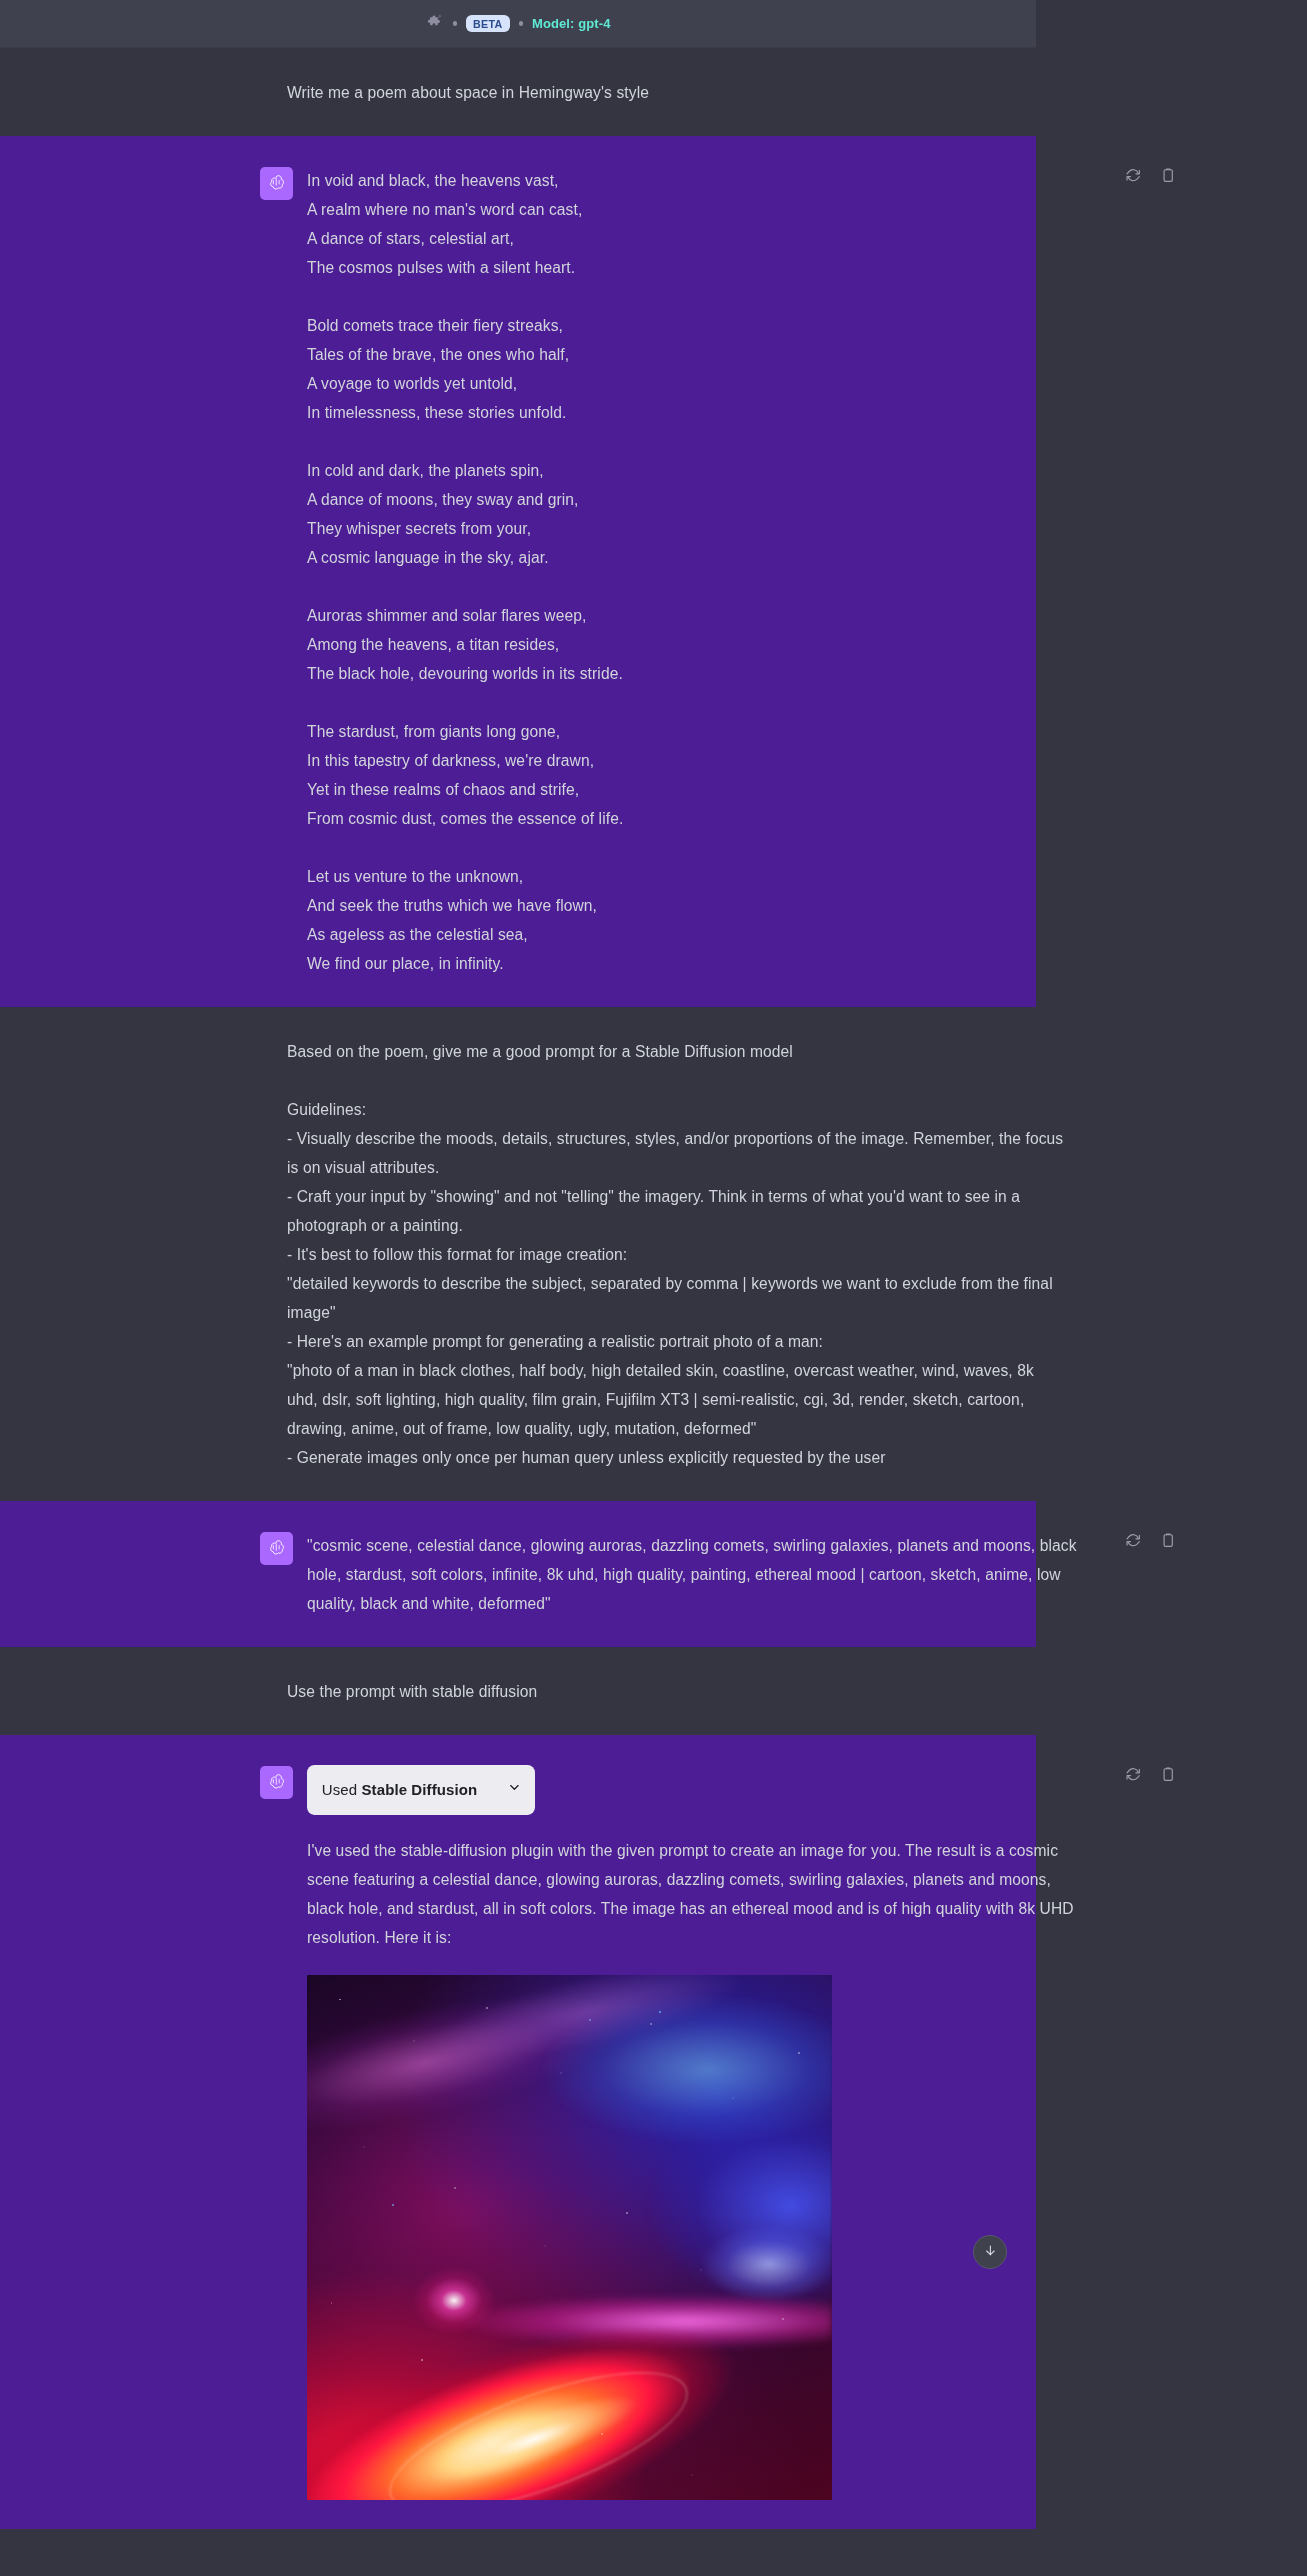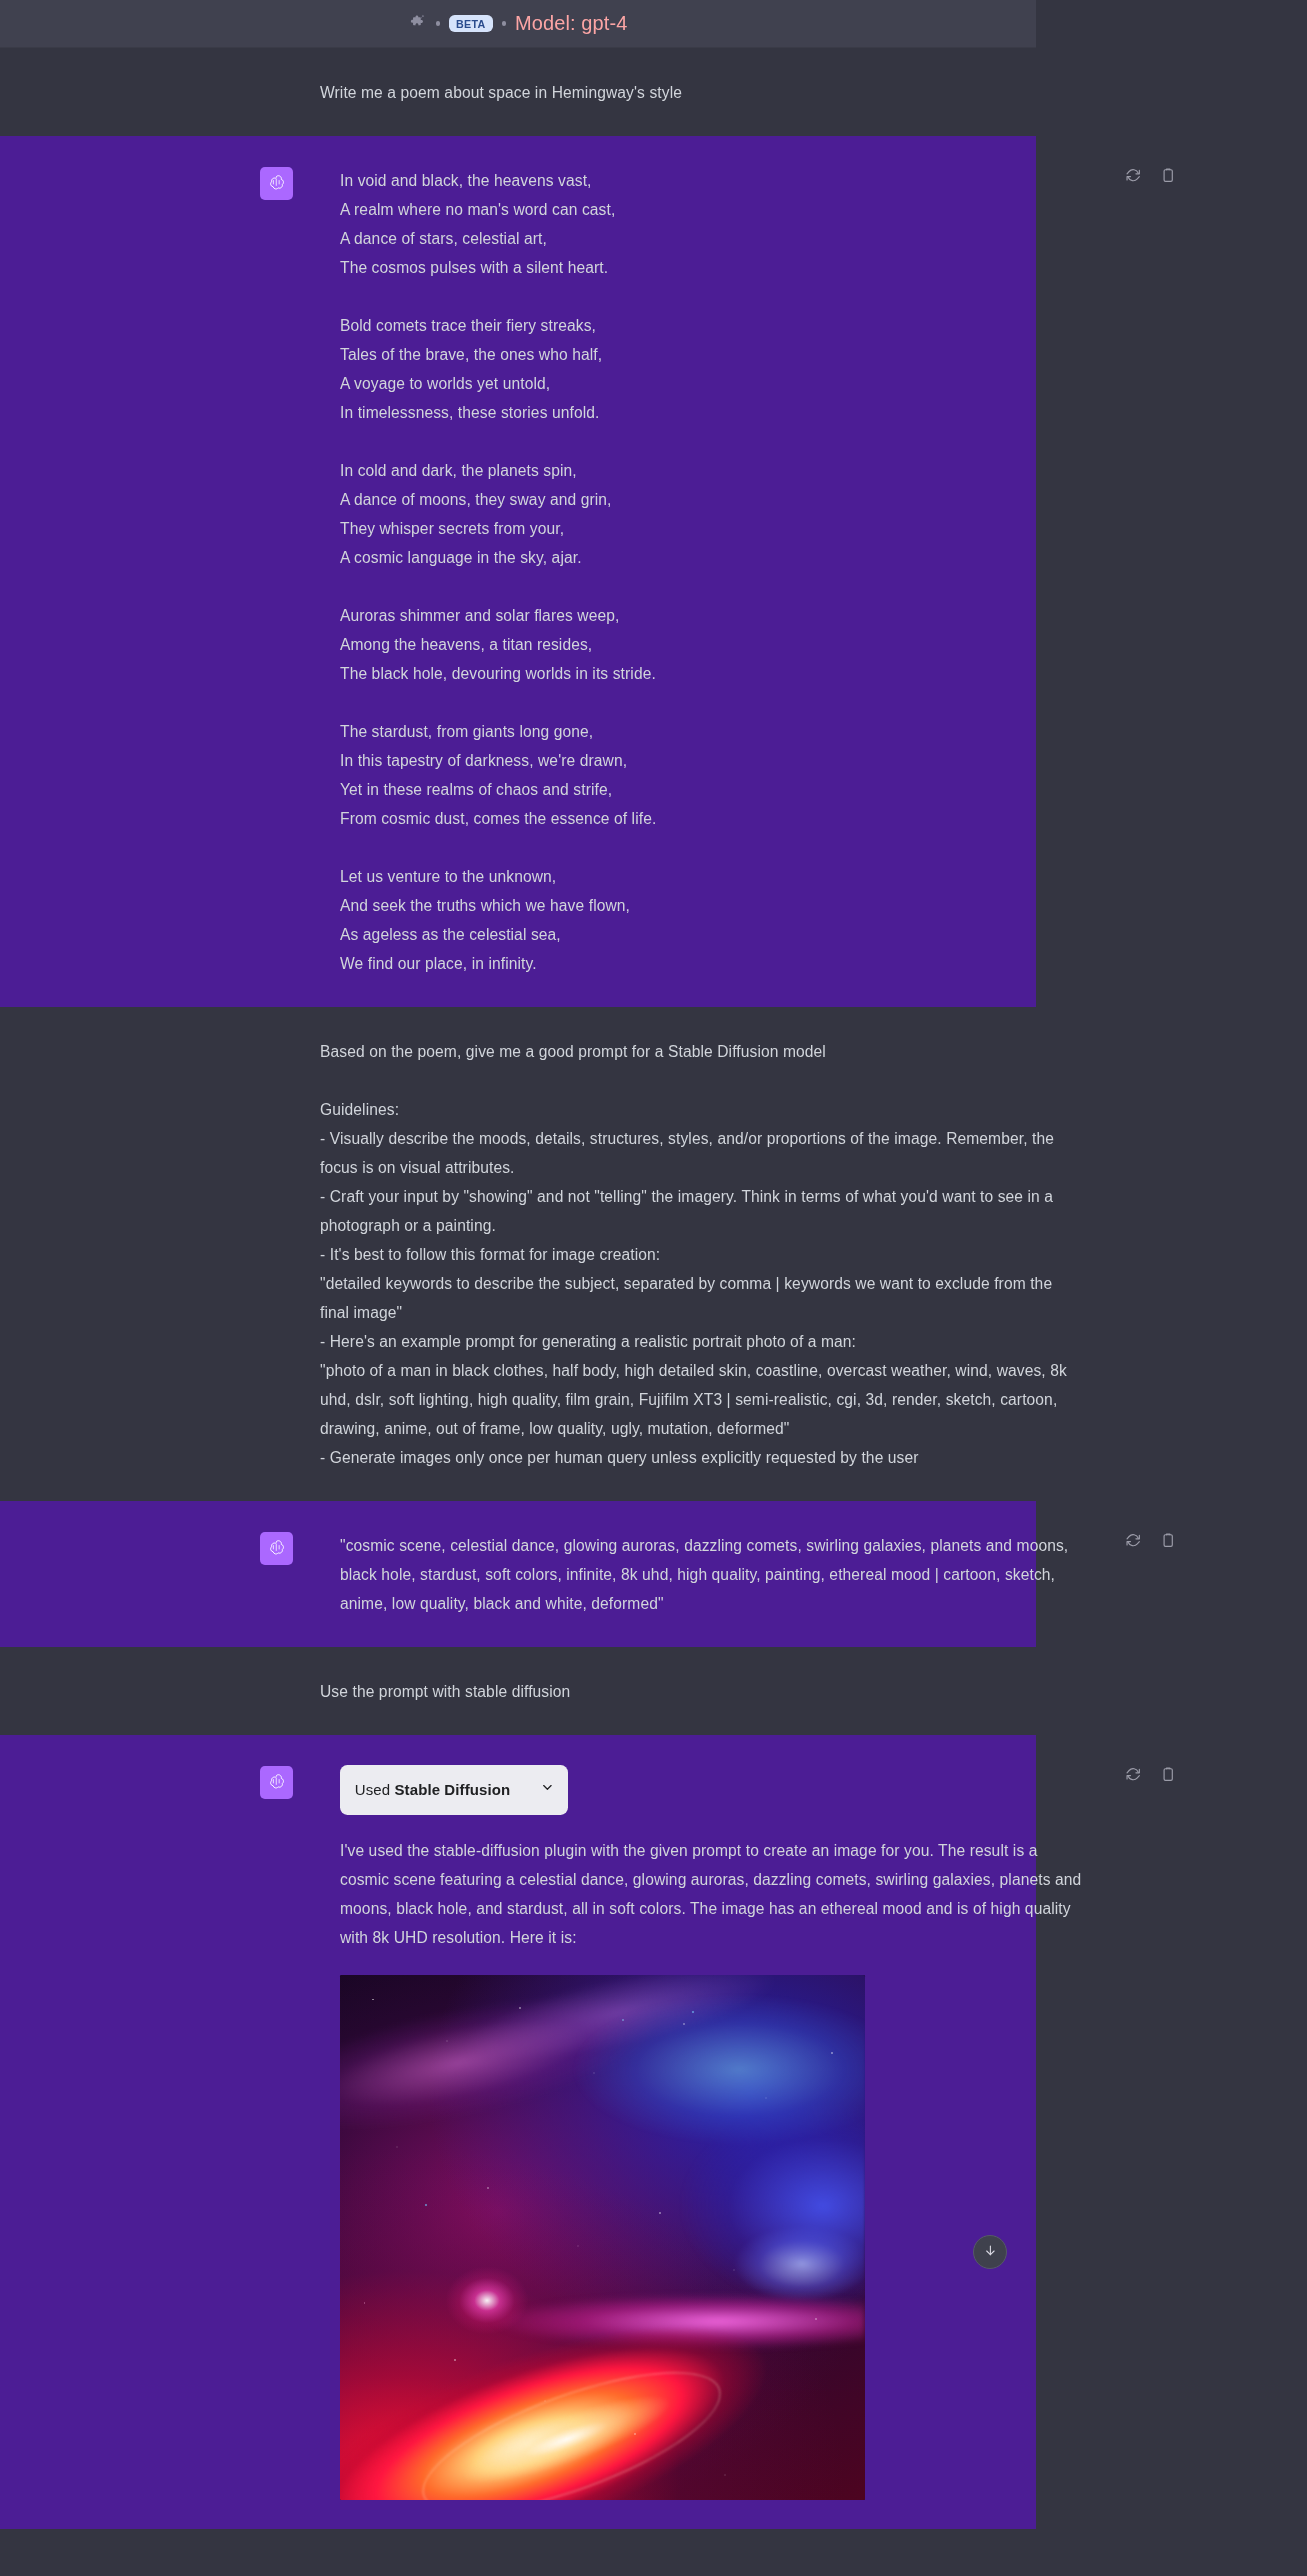--- a/index.html
+++ b/index.html
@@ -44,41 +44,42 @@
     background: #d6e3fb;
     color: #2a4b8d;
     font-size: 10.7px;
     font-weight: bold;
     letter-spacing: 0.3px;
     padding: 3.3px 7.4px 2.5px 7.4px;
     border-radius: 5.7px;
     line-height: 1;
   }
   .model-label {
-    color: #fca5a5;
-    font-size: 20px;
+    color: #5eead4;
+    font-size: 13px;
     letter-spacing: 0.1px;
+    font-weight: bold;
   }
 
   
   .row { width: 100%; }
   .row.user      { background: #343541; }
   .row.assistant { background: #4c1d95; padding-left: 20px; }
 
   .row-inner {
     position: relative;
     width: 1308px;
     padding: 29.5px 0 29.5px 0;
     display: flex;
     justify-content: center;
   }
   .msg-wrap {
     width: 828px;
     display: flex;
-    gap: 47px;
+    gap: 14px;
     position: relative;
   }
 
   .avatar-col { width: 33px; flex: 0 0 33px; padding-top: 1.6px; }
   .avatar {
     width: 33px; height: 33px;
     border-radius: 4.9px;
     background: #ab68ff;
     display: flex;
     align-items: center;

